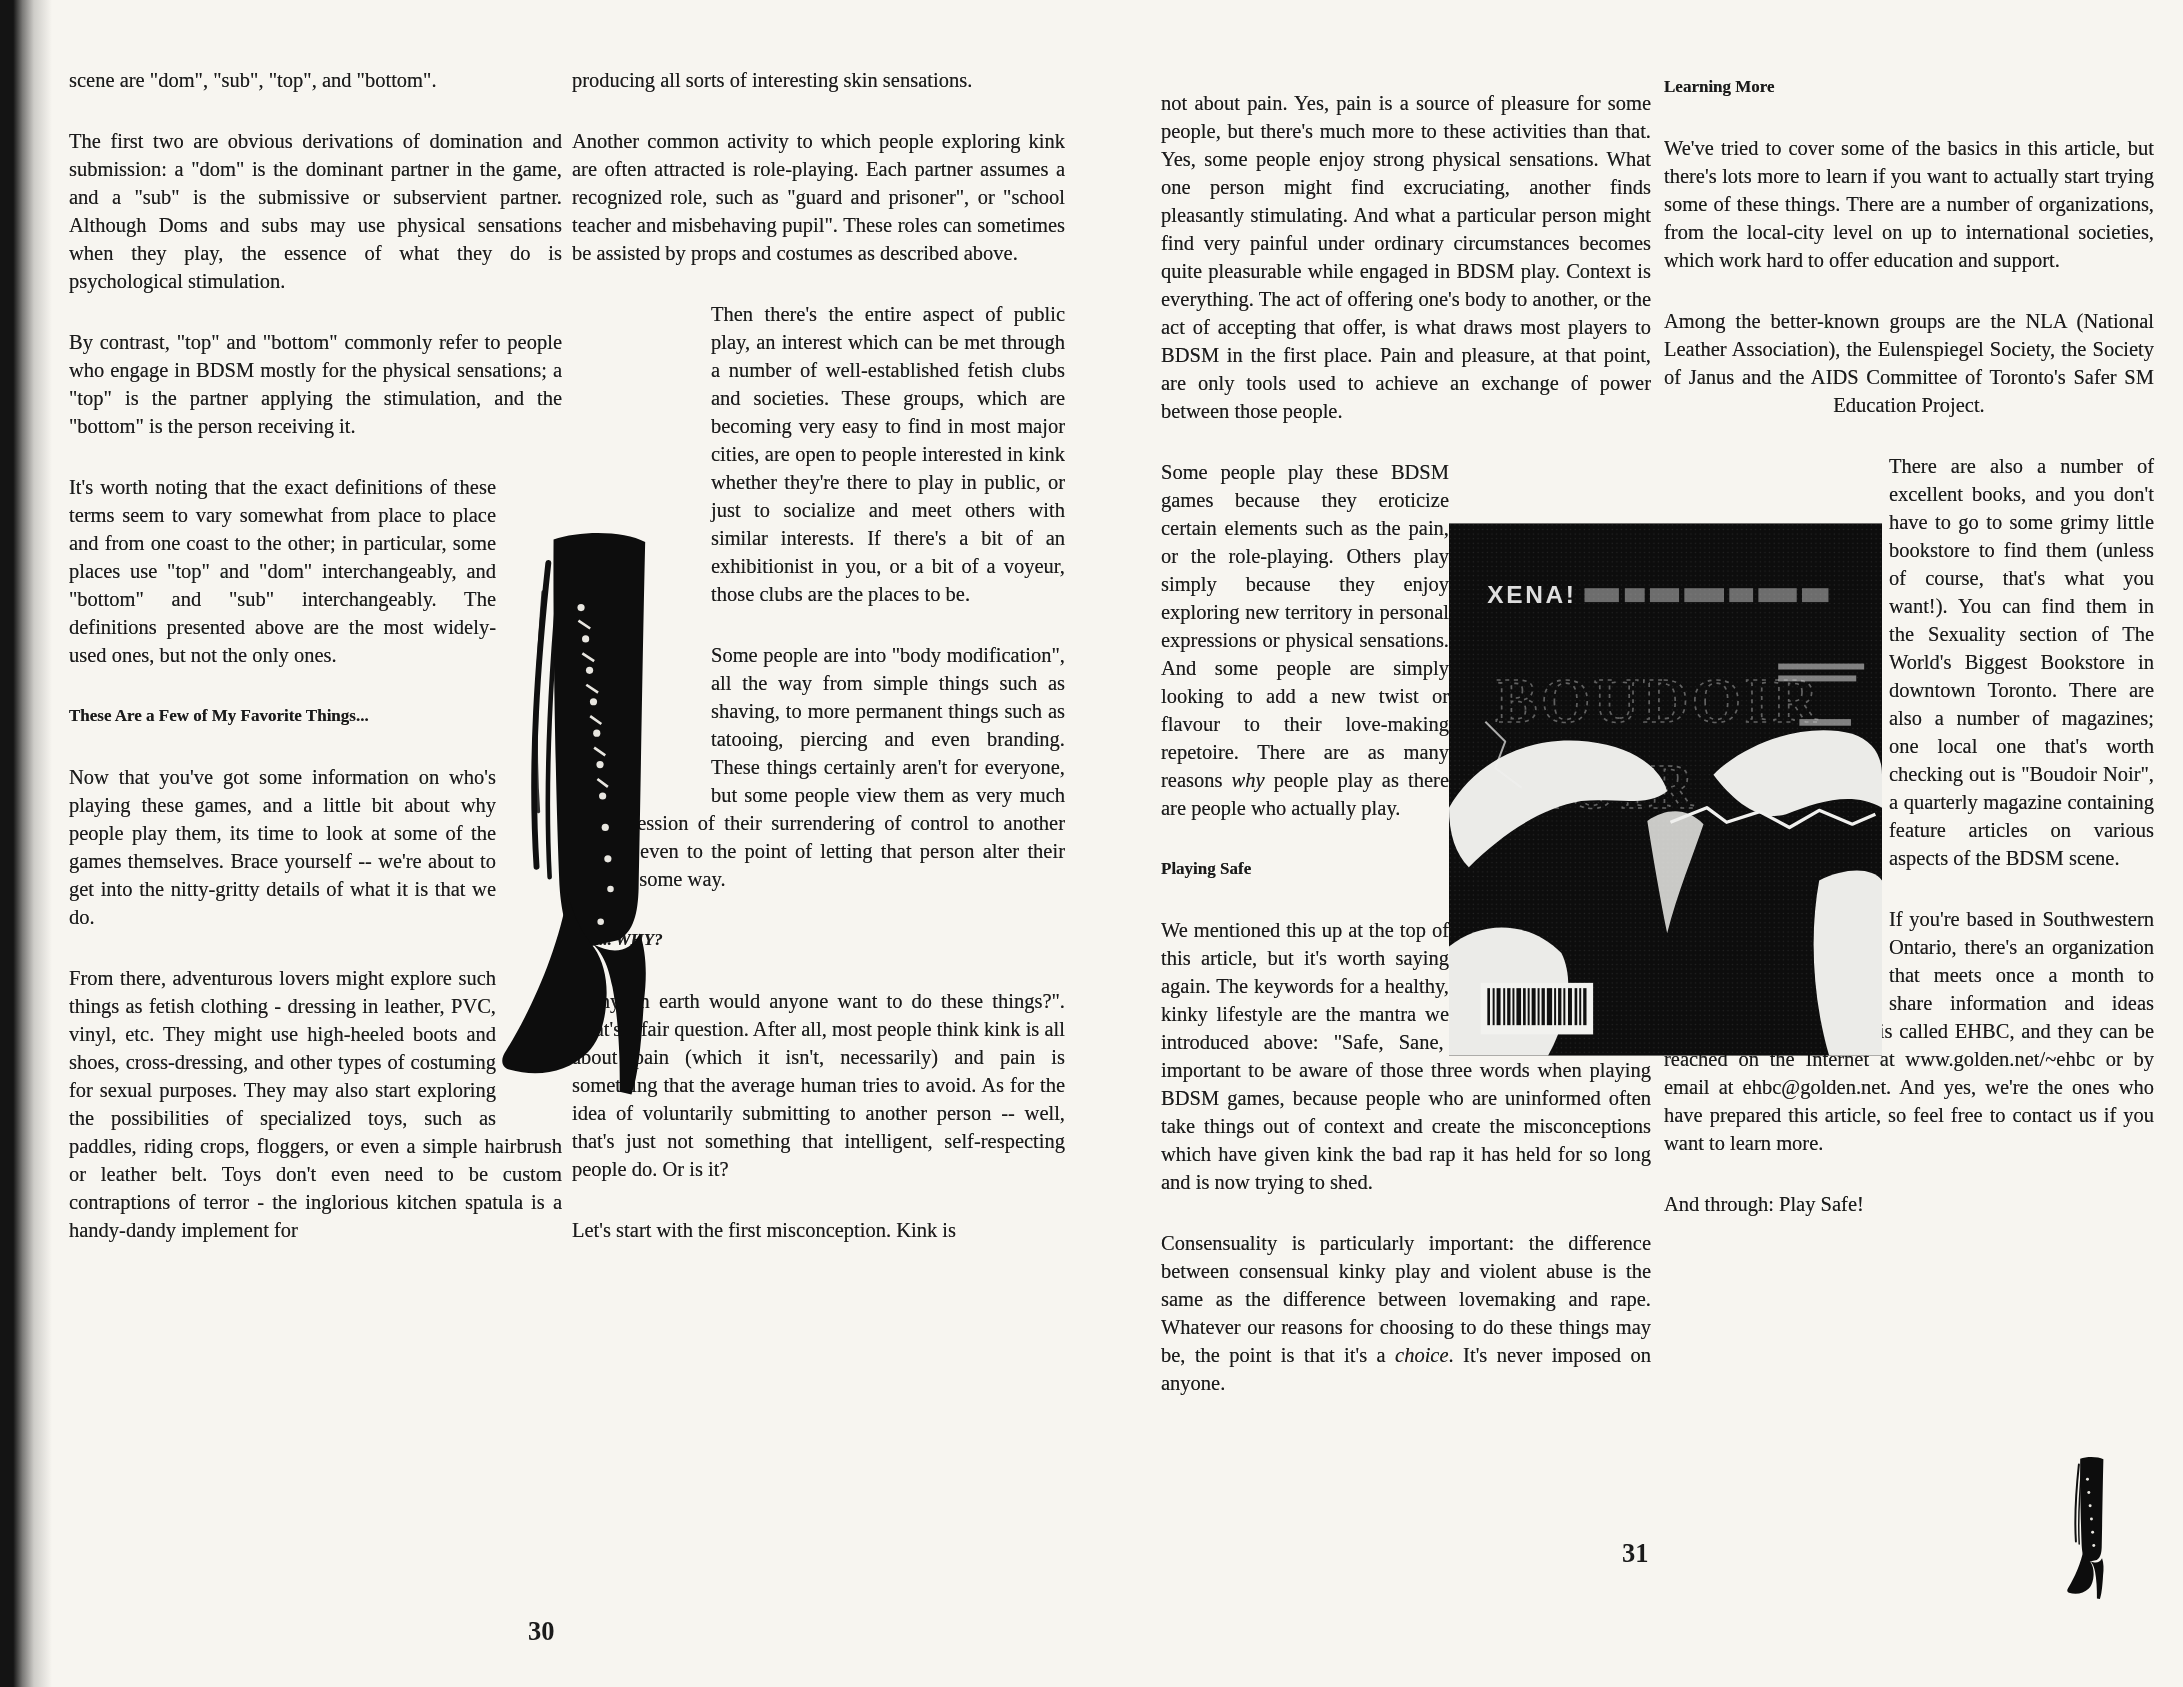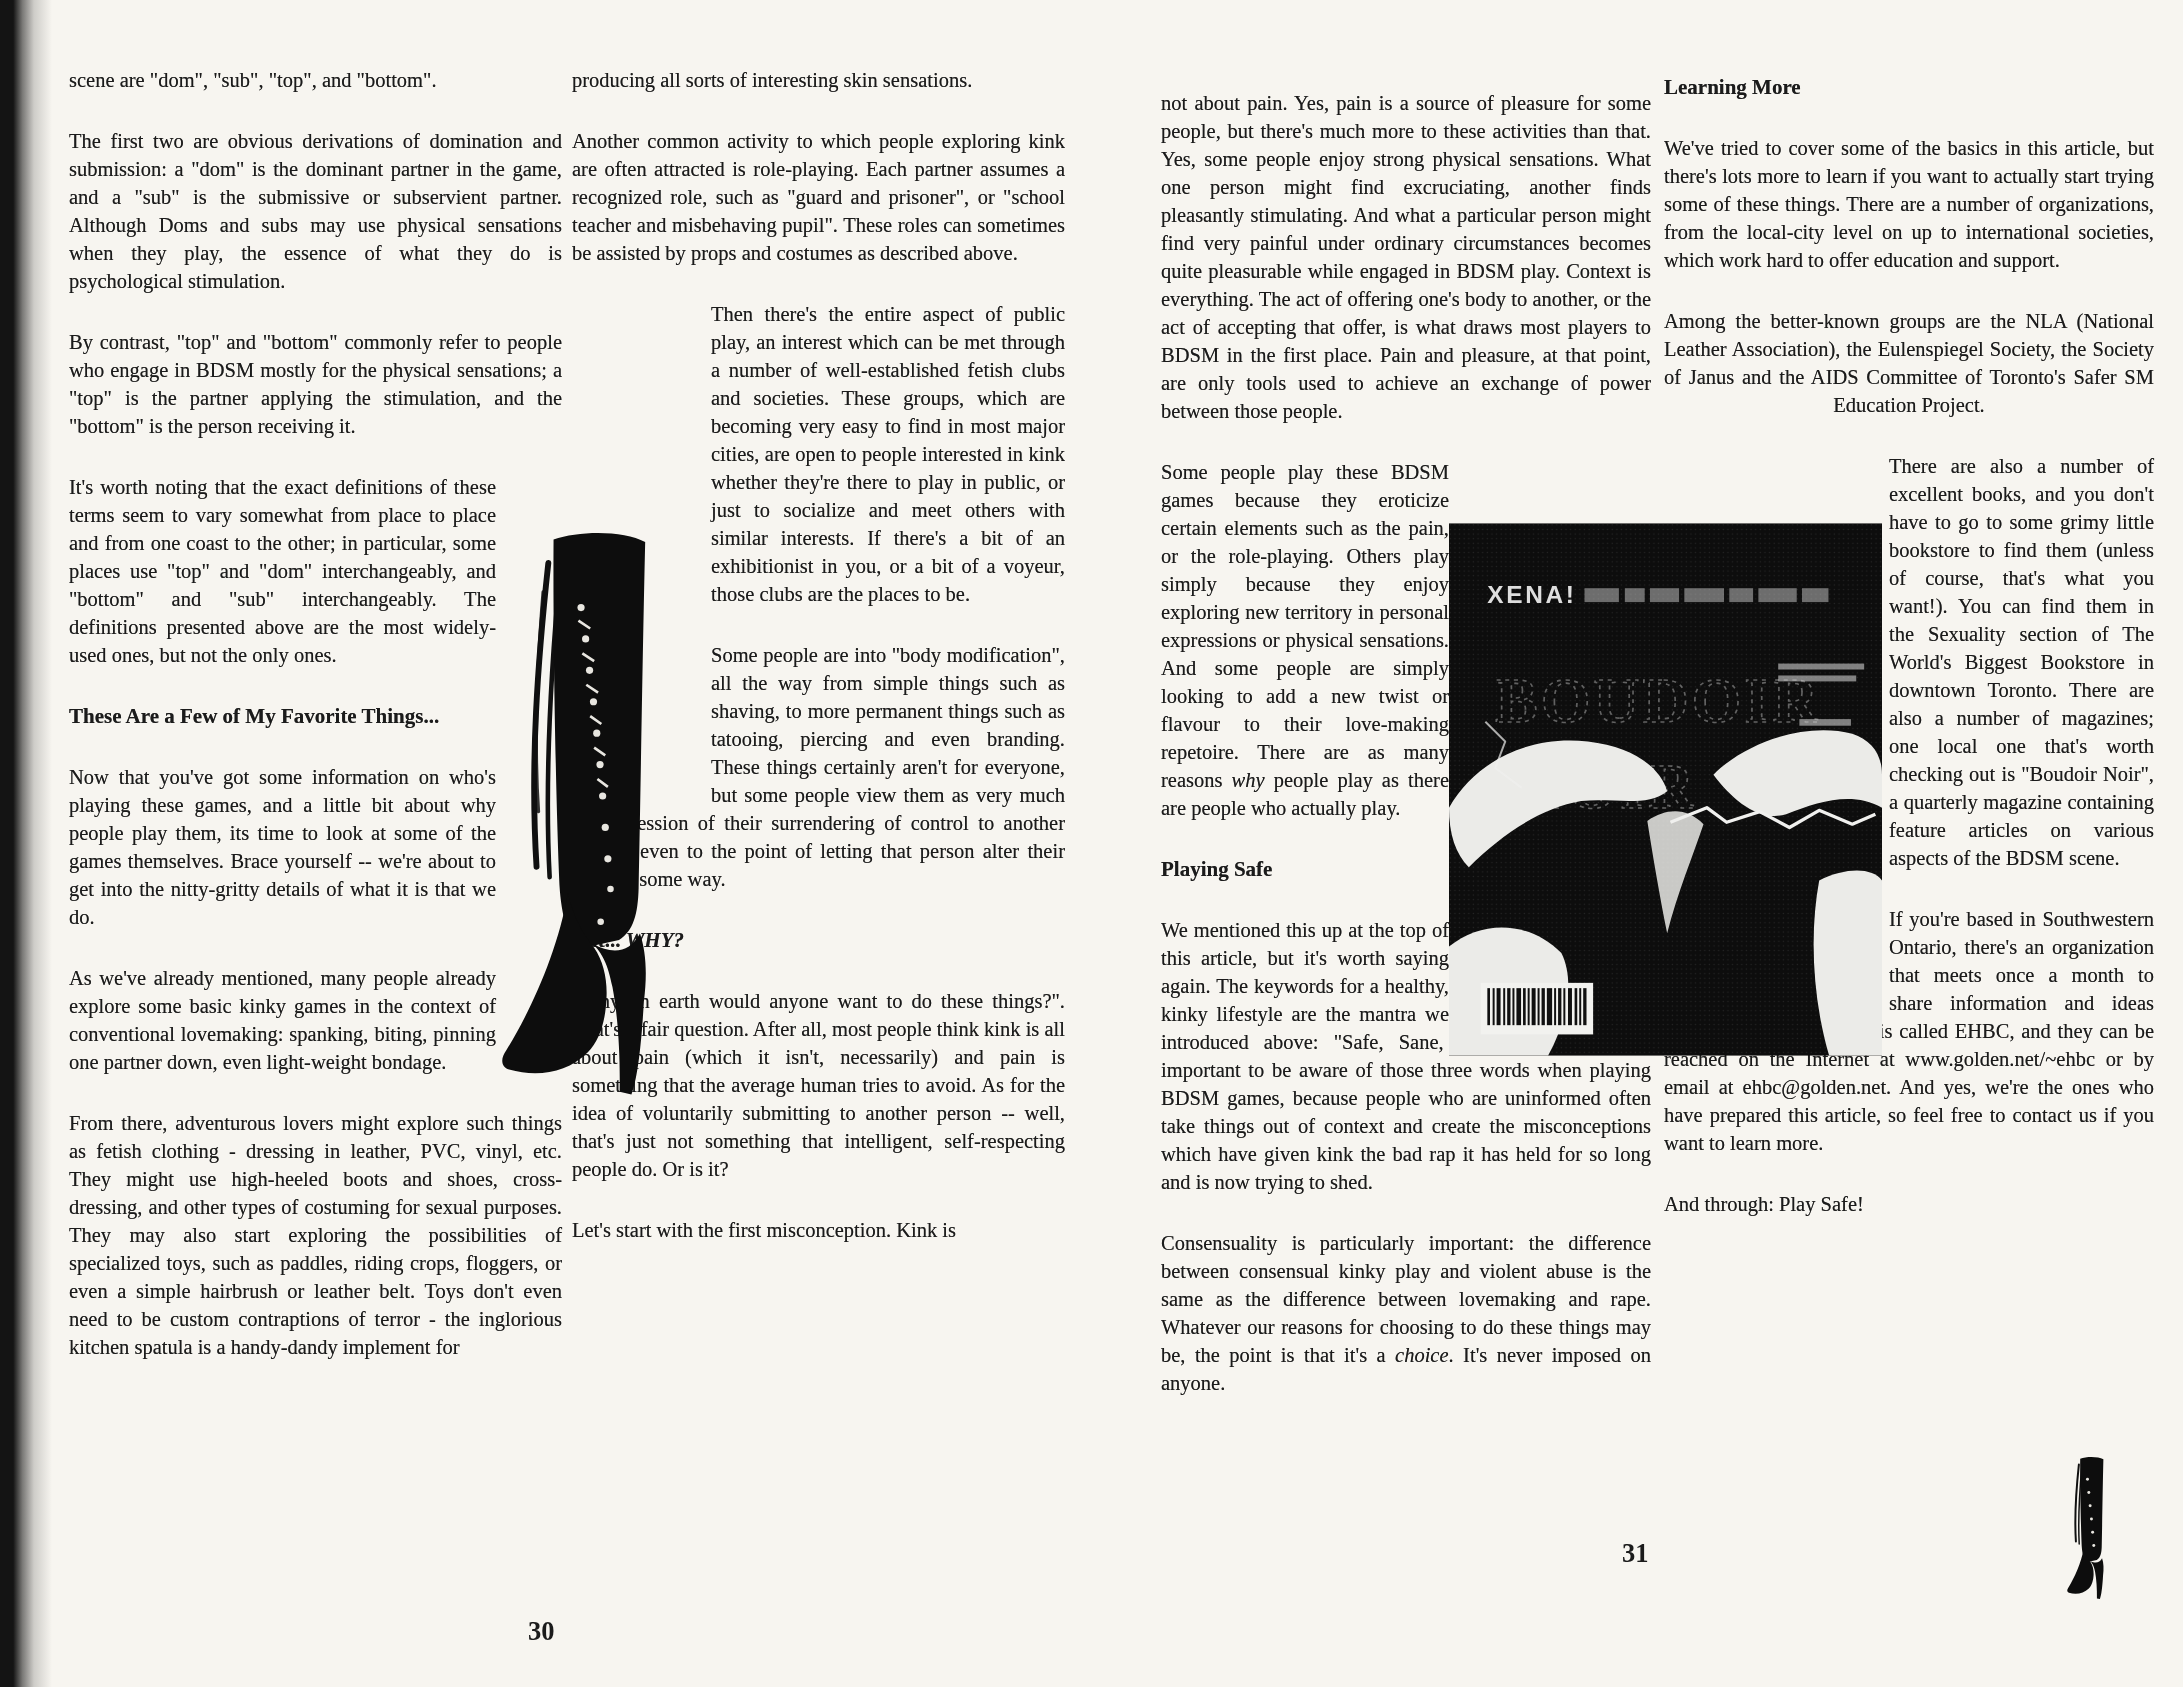--- a/index.html
+++ b/index.html
@@ -14,21 +14,21 @@
     position:absolute;left:0;top:0;width:52px;height:1687px;
     background:linear-gradient(to right,#141414 0px,#141414 13.2px,rgba(20,20,20,.55) 22.5px,rgba(20,20,20,.18) 34px,rgba(20,20,20,0) 52px);
   }
   .col{
     position:absolute;
     font-size:20.5px;line-height:28px;
     text-align:justify;
     text-shadow:0 0 0.4px rgba(10,10,10,.55);
   }
   .col p{margin:0 0 33px 0;}
-  .col h2{font-size:21px;line-height:28px;font-weight:bold;margin:0 0 33px 0;text-align:left;}
+  .col h2{font-size:17px;line-height:28px;font-weight:bold;margin:0 0 33px 0;text-align:left;}
   .sp{background:transparent;}
   .sp.r{float:right;width:66px;height:635px;}
   .sp.l{float:left;}
   .em-bi{font-style:italic;font-weight:bold;}
   .em-i{font-style:italic;}
   .pagenum{position:absolute;font-weight:bold;font-size:26.5px;color:#1b1b1b;}
   .center-last{text-align-last:center;}
   .disclaimer{font-style:italic;margin-top:26.5px !important;}
   .img-abs{position:absolute;}
 </style>
@@ -40,21 +40,20 @@
 <div>
 
   <div class="col" style="left:69px;top:66px;width:493px;">
     <p>scene are "dom", "sub", "top", and "bottom".</p>
     <p>The first two are obvious derivations of domination and submission: a "dom" is the dominant partner in the game, and a "sub" is the submissive or subservient partner.  Although Doms and subs may use physical sensations when they play, the essence of what they do is psychological stimulation.</p>
     <p>By contrast, "top" and "bottom" commonly refer to people who engage in BDSM mostly for the physical sensations; a "top" is the partner applying the stimulation, and the "bottom" is the person receiving it.</p>
     <div class="sp r" style="width:66px;height:635px;"></div>
     <p>It's worth noting that the exact definitions of these terms seem to vary somewhat from place to place and from one coast to the other; in particular, some places use "top" and "dom" interchangeably, and "bottom" and "sub" interchangeably.  The definitions presented above are the most widely-used ones, but not the only ones.</p>
     <h2>These Are a Few of My Favorite Things...</h2>
     <p>Now that you've got some information on who's playing these games, and a little bit about why people play them, its time to look at some of the games themselves.  Brace yourself -- we're about to get into the nitty-gritty details of what it is that we do.</p>
-    <p>As we've already mentioned, many people already explore some basic kinky games in the context of conventional lovemaking: spanking, biting, pinning one partner down, even light-weight bondage.</p>
     <p>From there, adventurous lovers might explore such things as fetish clothing - dressing in leather, PVC, vinyl, etc.  They might use high-heeled boots and shoes, cross-dressing, and other types of costuming for sexual purposes.  They may also start exploring the possibilities of specialized toys, such as paddles, riding crops, floggers, or even a simple hairbrush or leather belt.  Toys don't even need to be custom contraptions of terror - the inglorious kitchen spatula is a handy-dandy implement for</p>
   </div>
 
   <div class="col" style="left:572px;top:66px;width:493px;">
     <p>producing all sorts of interesting skin sensations.</p>
     <p>Another common activity to which people exploring kink are often attracted is role-playing.  Each partner assumes a recognized role, such as "guard and prisoner", or "school teacher and misbehaving pupil".  These roles can sometimes be assisted by props and costumes as described above.</p>
     <div class="sp l" style="width:139px;height:496px;"></div>
     <p>Then there's the entire aspect of public play, an interest which can be met through a number of well-established fetish clubs and societies.  These groups, which are becoming very easy to find in most major cities, are open to people interested in kink whether they're there to play in public, or just to socialize and meet others with similar interests.  If there's a bit of an exhibitionist in you, or a bit of a voyeur, those clubs are the places to be.</p>
     <p>Some people are into "body modification", all the way from simple things such as shaving, to more permanent things such as tatooing, piercing and even branding.  These things certainly aren't for everyone, but some people view them as very much an expression of their surrendering of control to another person, even to the point of letting that person alter their body in some way.</p>
     <h2><span>But... </span><span class="em-bi">WHY?</span></h2>

